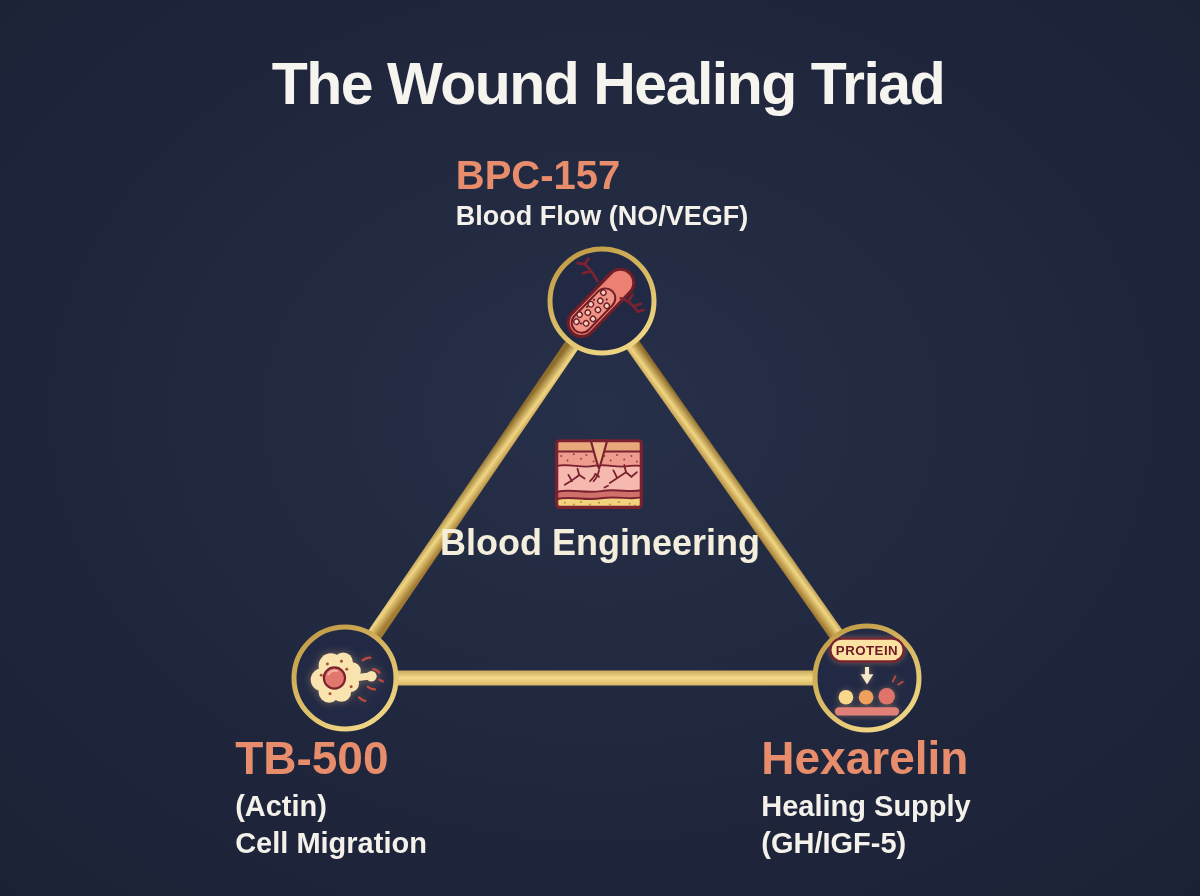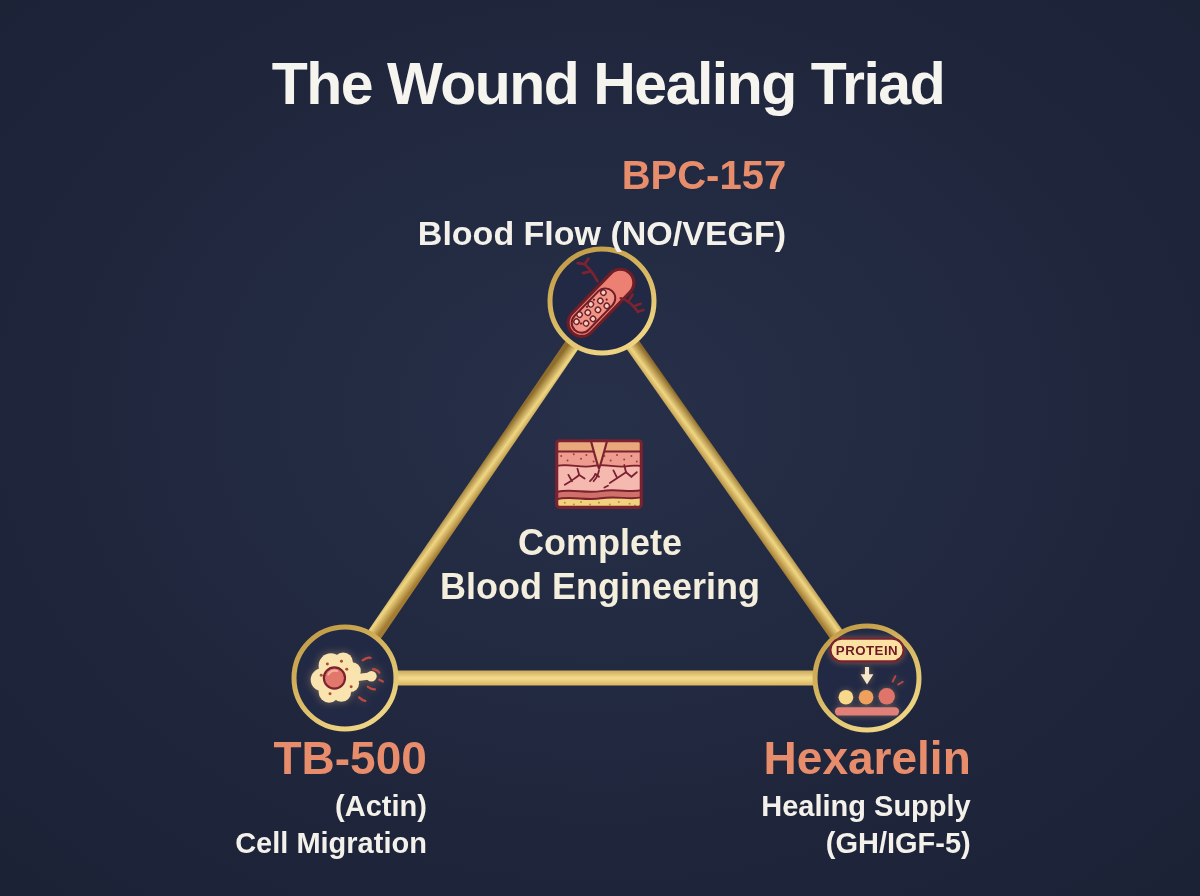--- a/index.html
+++ b/index.html
@@ -11,26 +11,26 @@
   .title{
     position:absolute;top:42px;left:0;width:100%;margin:8px;text-align:center;
     font-size:59px;font-weight:700;letter-spacing:-1.5px;color:#f6f4ee;
   }
   .triad{position:absolute;left:0;top:0;width:1200px;height:896px;}
   .icon{position:absolute;}
   .icon.vessel{left:556px;top:256px;width:90px;height:90px;}
   .icon.cell{left:301px;top:634px;width:88px;height:88px;filter:drop-shadow(0 0 4px rgba(250,200,130,.40));}
   .icon.protein{left:821px;top:634px;width:92px;height:88px;filter:drop-shadow(0 0 3px rgba(250,200,130,.35));}
   .icon.skin{left:553px;top:438px;width:92px;height:72px;}
-  .label{position:absolute;text-align:right;transform:translateX(-50%);white-space:nowrap;}
+  .label{position:absolute;text-align:left;transform:translateX(-50%);white-space:nowrap;}
   .label .pep{font-weight:700;color:#e78d6c;}
   .label .sub{font-weight:700;color:#f3f1ea;}
   .label-top{left:602px;top:153px;}
   .label-top .pep{font-size:40px;line-height:44px;}
-  .label-top .sub{font-size:34px;line-height:32px;margin-top:20px;}
+  .label-top .sub{font-size:27px;line-height:32px;margin-top:3px;}
   .label-bl{left:331px;top:733px;}
   .label-br{left:866px;top:733px;}
   .label-bl .pep,.label-br .pep{font-size:46px;line-height:50px;}
   .label-bl .sub,.label-br .sub{font-size:29px;line-height:37px;}
   .label-bl .sub{margin-top:5px;}
   .label-br .sub{margin-top:5px;}
   .center-label{
     position:absolute;left:600px;top:521px;transform:translateX(-50%);
     text-align:center;font-size:36px;line-height:44px;font-weight:700;color:#f4eedd;white-space:nowrap;
   }
@@ -225,17 +225,16 @@
 
   <div class="label label-br">
     <div class="pep">Hexarelin</div>
     <div class="sub">
       <div>Healing Supply</div>
       <div>(GH/IGF-5)</div>
     </div>
   </div>
 
   <div class="center-label">
-    <div>Complete</div>
     <div>Blood Engineering</div>
   </div>
 
 </div>
 
 </body></html>

